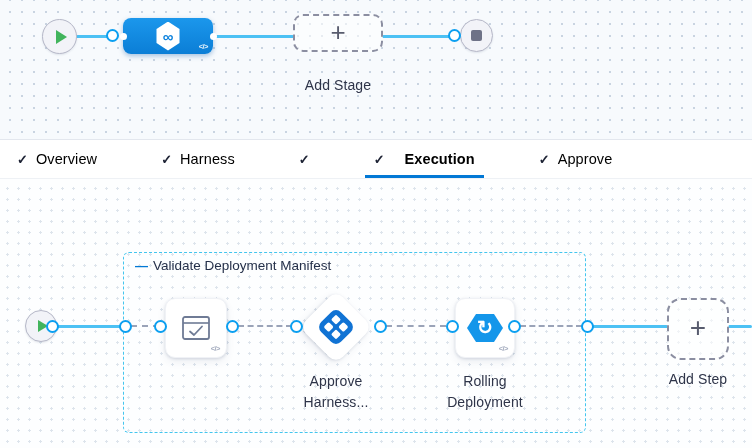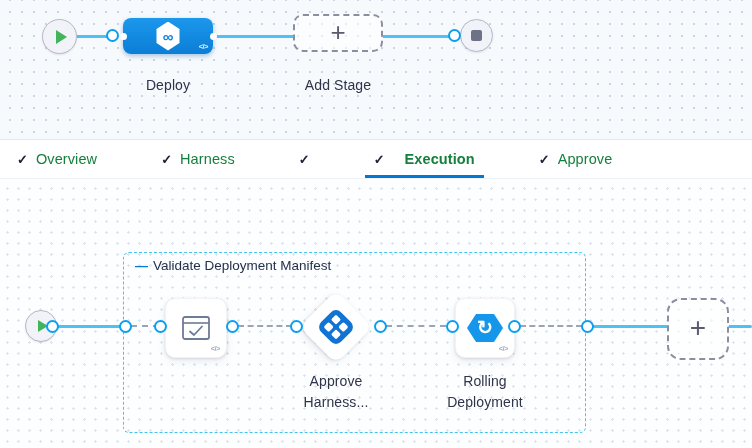--- a/index.html
+++ b/index.html
@@ -21,21 +21,21 @@
   }
 
   
   .tab-bar {
     position: relative; width: 752px; height: 40px; background: #ffffff;
     border-top: 1px solid #e3e7ee; border-bottom: 1px solid #eef1f5;
     display: flex; align-items: stretch; padding-left: 8px; gap: 46px;
   }
   .tab { display: flex; align-items: center; gap: 8px; padding: 0 9px; cursor: pointer; }
   .tab .check { color: #1c2133; font-size: 13px; font-weight: 700; }
-  .tab .tab-label { color: #15803d; font-size: 14.5px; font-weight: 500; letter-spacing: .1px; }
+  .tab .tab-label { color: #000000; font-size: 14.5px; font-weight: 500; letter-spacing: .1px; }
   .tab.active { box-shadow: inset 0 -3px 0 #0278d5; }
   .tab.active .tab-label { font-weight: 700; margin-left: 12px; }
 
   
   .hline { position: absolute; height: 2.5px; background: #4cc1f4; border-radius: 2px; }
   .dline { position: absolute; height: 0; border-top: 2px dashed #9aa3b8; }
   .port-ring {
     position: absolute; width: 13px; height: 13px; border-radius: 50%;
     background: #fff; border: 2.5px solid #0b9ff0; z-index: 4;
   }
@@ -126,21 +126,20 @@
 
   <div class="dashed-box" style="left:293px; top:14px; width:90px; height:38px; border-radius:10px;">
     <span class="plus-glyph">+</span>
   </div>
 
   <div class="port-ring" style="left:448px; top:29px;"></div>
   <div class="terminal" style="left:460px; top:19px; width:33px; height:33px;">
     <div class="stop-sq"></div>
   </div>
 
-  <div class="node-label" style="left:123px; top:75px; width:90px;">Deploy</div>
   <div class="node-label" style="left:293px; top:75px; width:90px;">Add Stage</div>
 </div>
 
 <div class="tab-bar">
   <div class="tab">
     <span class="check">✓</span>
     <span class="tab-label">Overview</span>
   </div>
   <div class="tab">
     <span class="check">✓</span>
@@ -215,13 +214,14 @@
   </div>
   <div class="port-ring" style="left:508px; top:141px;"></div>
   <div class="port-ring" style="left:581px; top:141px;"></div>
 
   <div class="dashed-box" style="left:667px; top:119px; width:62px; height:62px; border-radius:14px;">
     <span class="plus-glyph" style="font-size:28px;">+</span>
   </div>
 
   <div class="node-label" style="left:440px; top:192px; width:90px;">Rolling Deployment</div>
   <div class="node-label" style="left:296px; top:192px; width:80px;">Approve Harness...</div>
+  <div class="node-label" style="left:662px; top:190px; width:72px;">Add Step</div>
 </div>
 
 </body></html>

